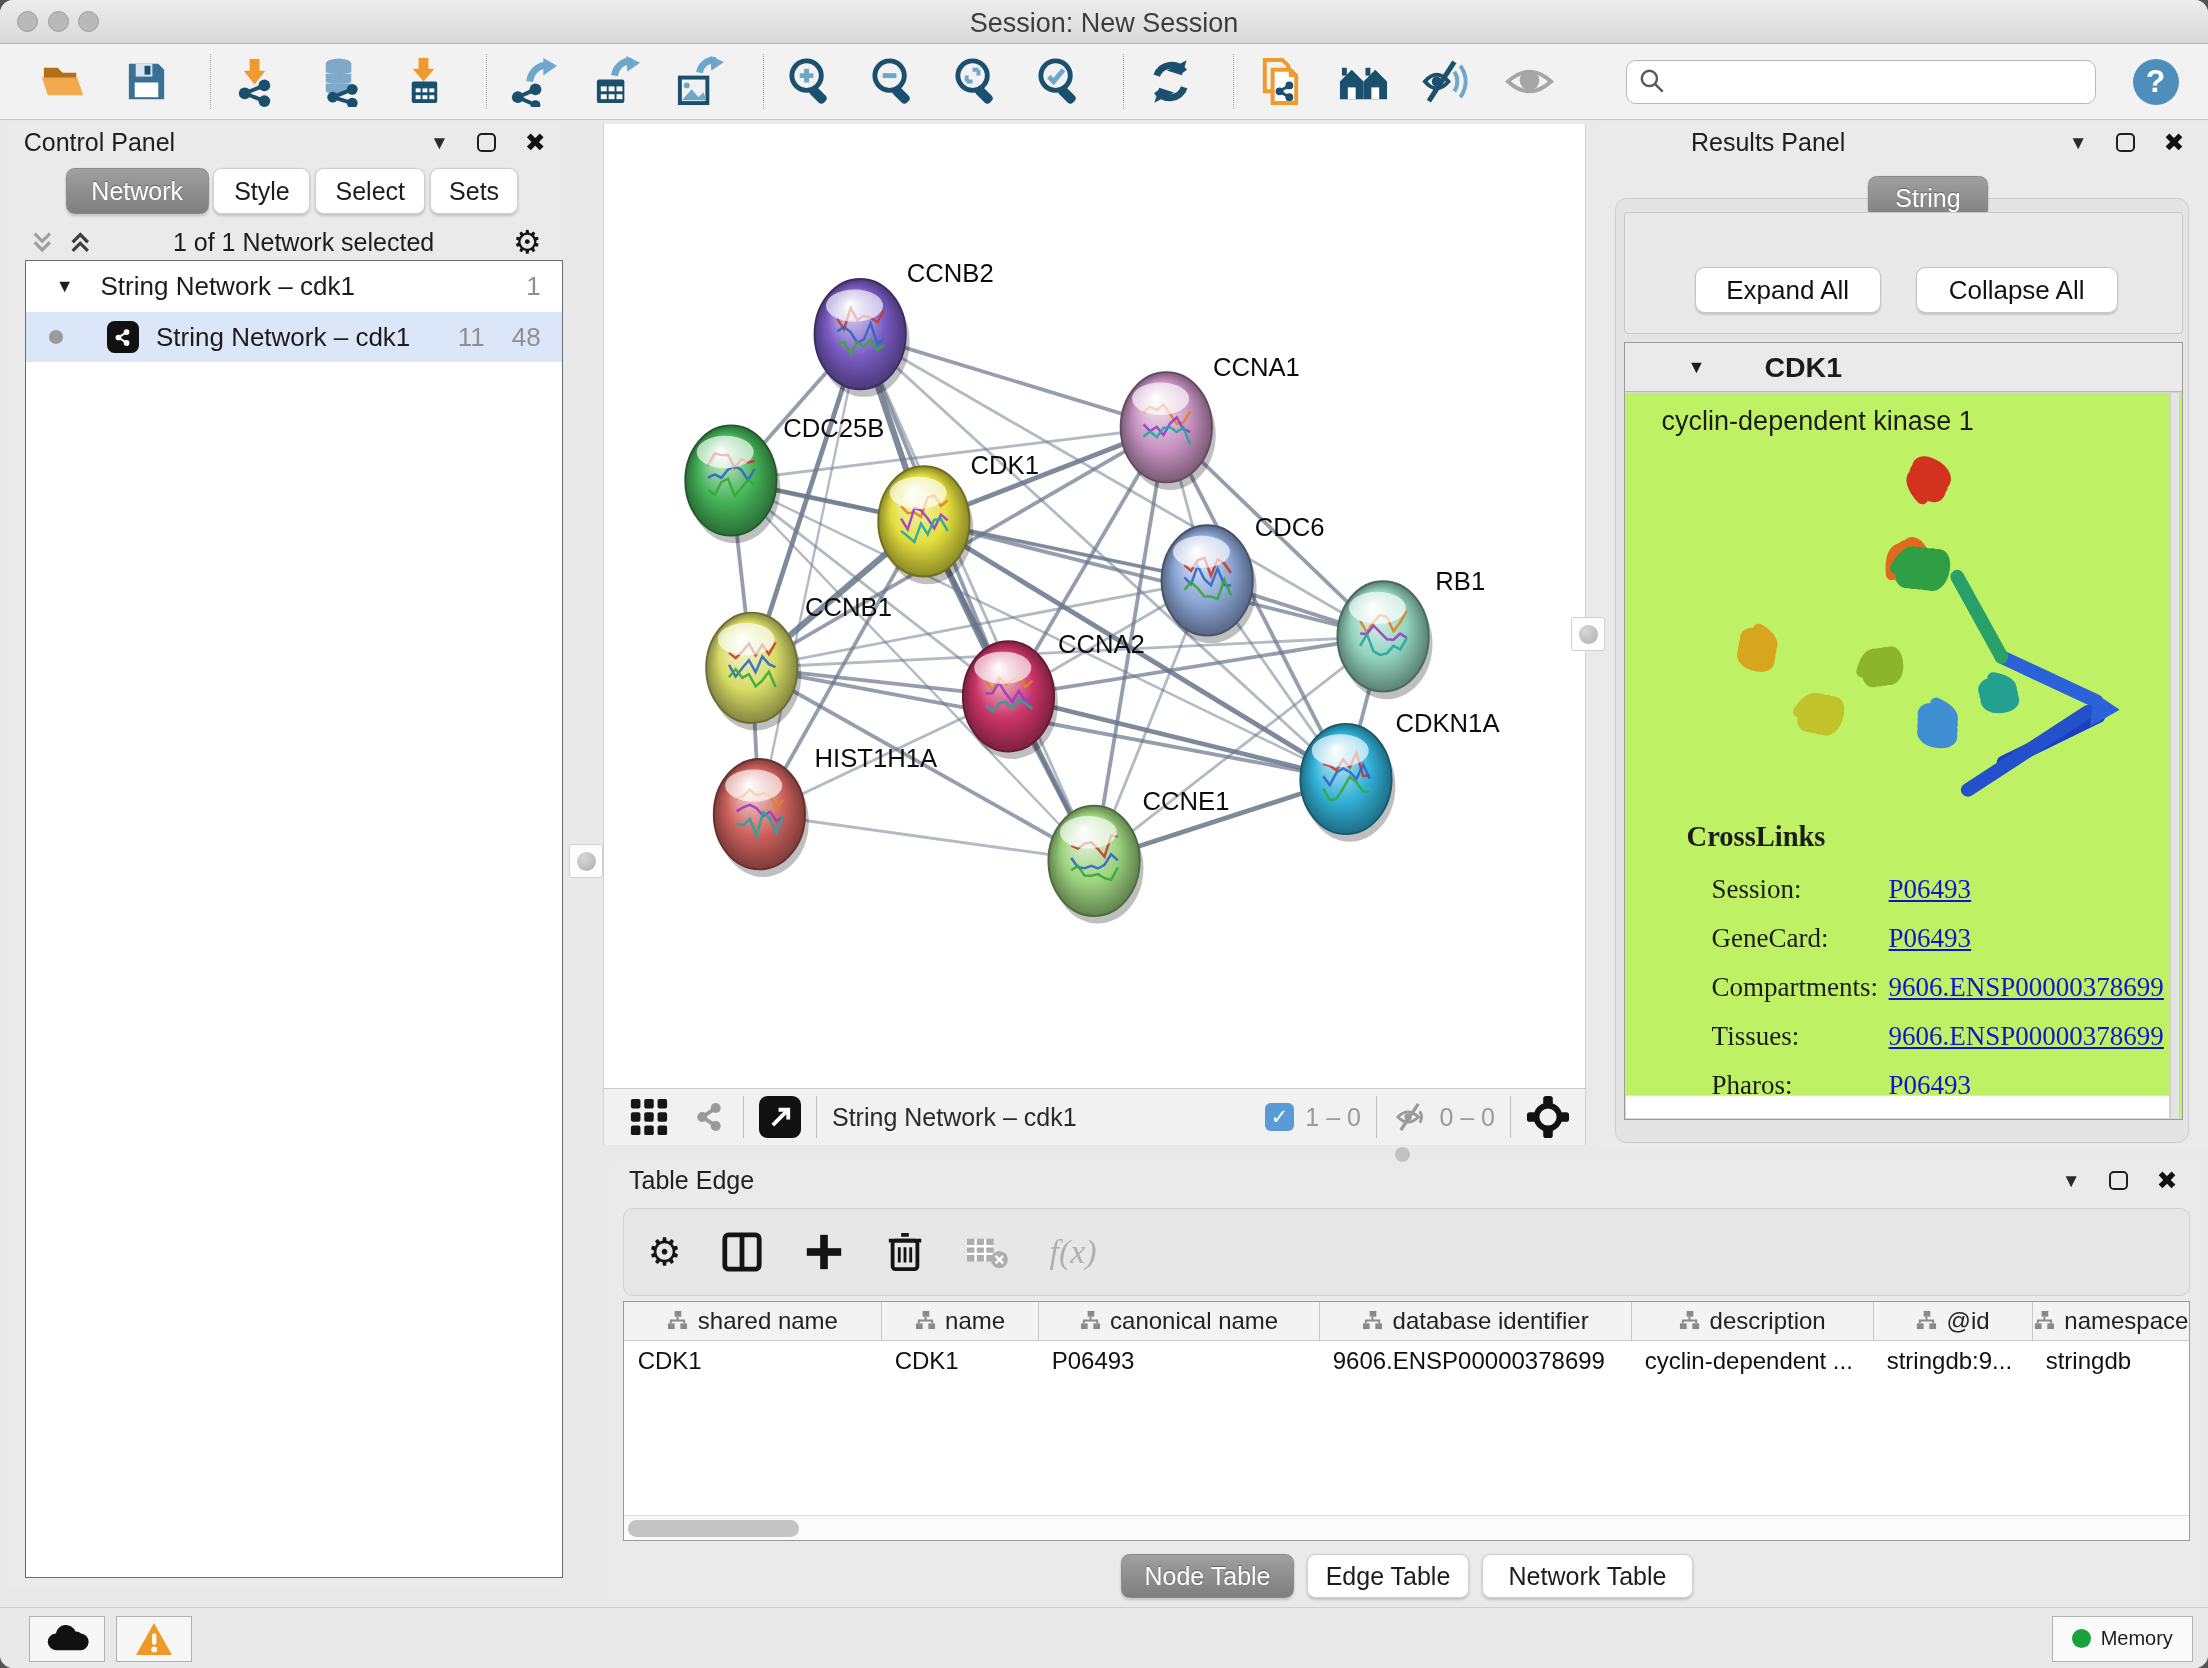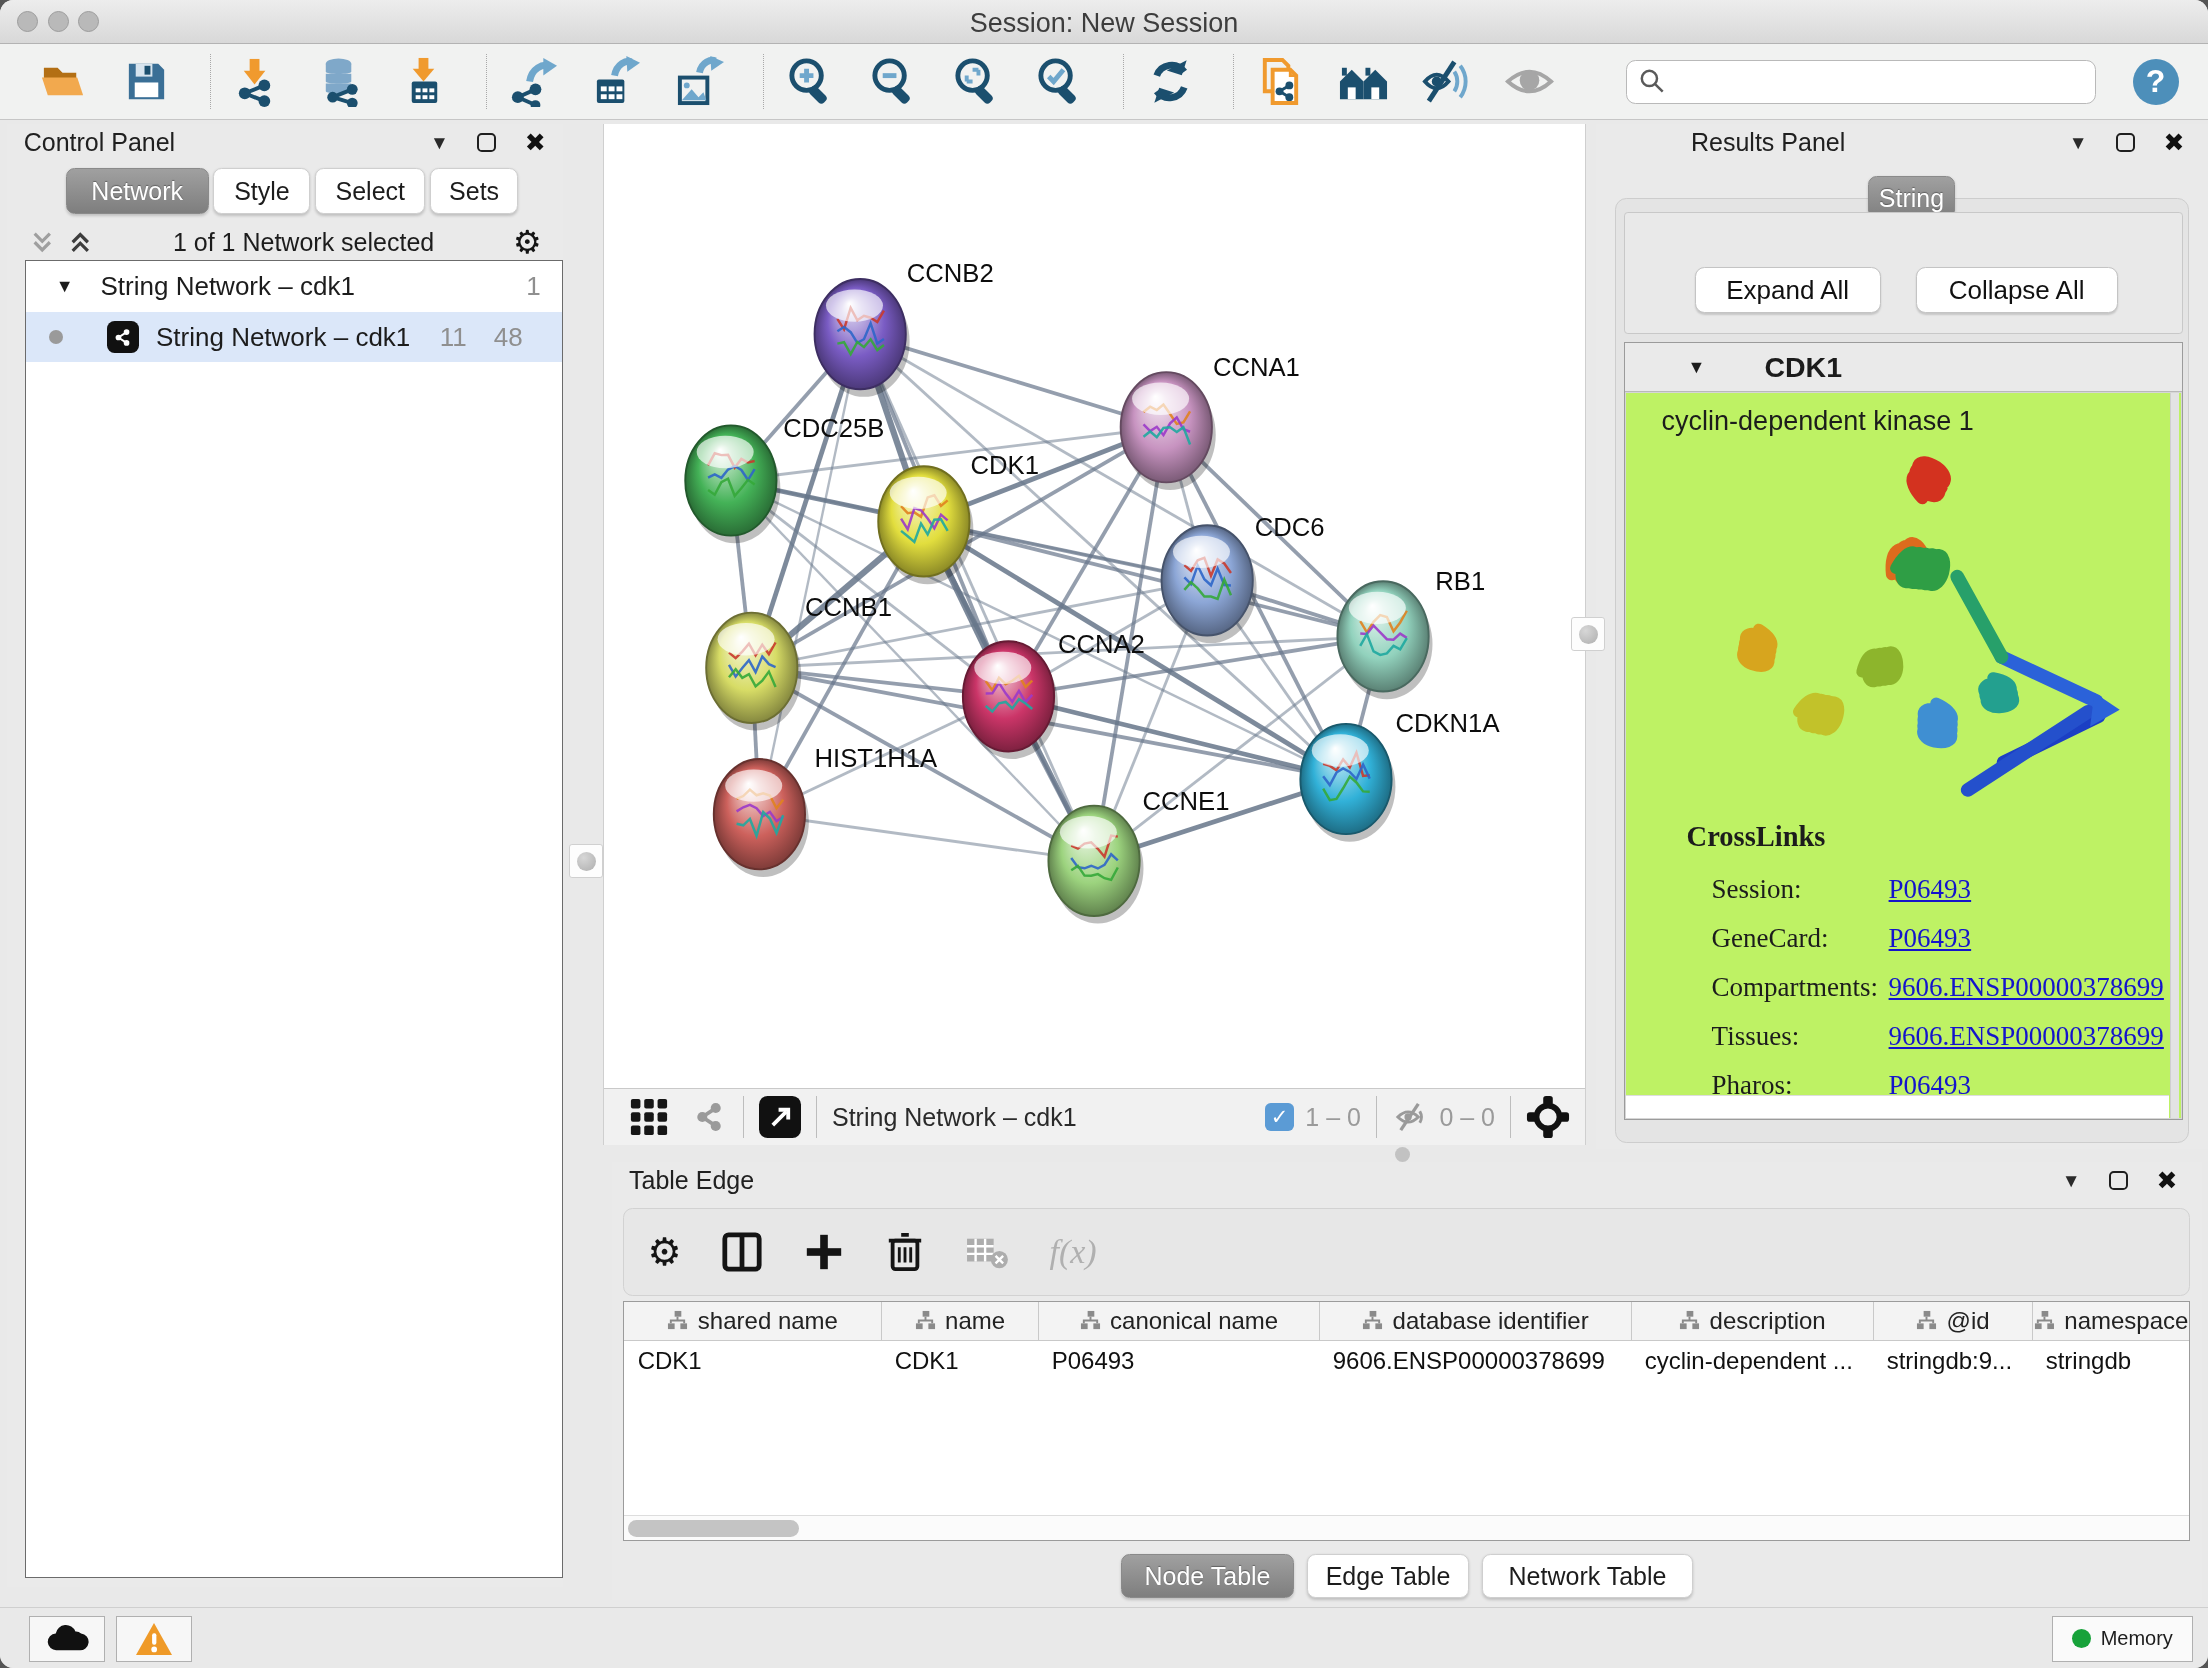--- a/index.html
+++ b/index.html
@@ -302,21 +302,21 @@
         <span class="share-sq" style="margin-left:44px;">
           <svg width="23" height="23" viewBox="0 0 34 34">
               <circle cx="23" cy="9" r="4.2" fill="#fff"></circle>
               <circle cx="23" cy="25" r="4.2" fill="#fff"></circle>
               <circle cx="11" cy="17" r="4.2" fill="#fff"></circle>
               <path d="M11 17 L23 9 M11 17 L23 25" stroke="#fff" stroke-width="3"></path>
             </svg>
         </span>
         <span style="margin-left:17px;">String Network – cdk1</span>
         <span class="cnt" style="margin-left:auto;">11</span>
-        <span class="cnt" style="margin-left:27px;margin-right:39px;">48</span>
+        <span class="cnt" style="margin-left:27px;margin-right:21px;">48</span>
       </div>
     </div>
   </div>
 
   <div id="network-view">
     <svg id="net-svg" width="982" height="964" viewBox="0 0 1032 1014">
         <defs>
           <radialGradient id="ng0" fx="0.38" fy="0.22">
             <stop offset="0%" stop-color="#ffffff"></stop>
             <stop offset="22%" stop-color="rgb(195,182,228)"></stop>
@@ -566,21 +566,21 @@
   <div id="results-panel">
     <div class="panel-header" style="padding-left:95px;">
       <span>Results Panel</span>
       <span class="winbtns" style="margin-right:7.6px;">
         <span class="wb-collapse">▼</span>
         <span class="wb-float"></span>
         <span class="wb-close">✖</span>
       </span>
     </div>
     <div class="res-container">
-      <div class="tabbtn sel" style="position:absolute;left:252px;top:-23px;width:87px;height:44px;">String</div>
+      <div class="tabbtn sel" style="position:absolute;left:252px;top:-23px;width:120px;height:44px;">String</div>
       <div class="res-btnbox">
         <div class="pushbtn" style="position:absolute;left:70px;top:54px;width:186px;height:46px;">Expand All</div>
         <div class="pushbtn" style="position:absolute;left:291px;top:54px;width:202px;height:46px;">Collapse All</div>
       </div>
       <div class="res-section">
         <div class="res-sec-head">
           <span style="margin-left:63px;font-size:18px;">▼</span>
           <span style="margin-left:59px;font-size:28.5px;font-weight:bold;">CDK1</span>
         </div>
         <div style="position:relative;height:727px;border:1px solid #d6d6d6;margin:0;background:#bef264;padding-left:36px;">

